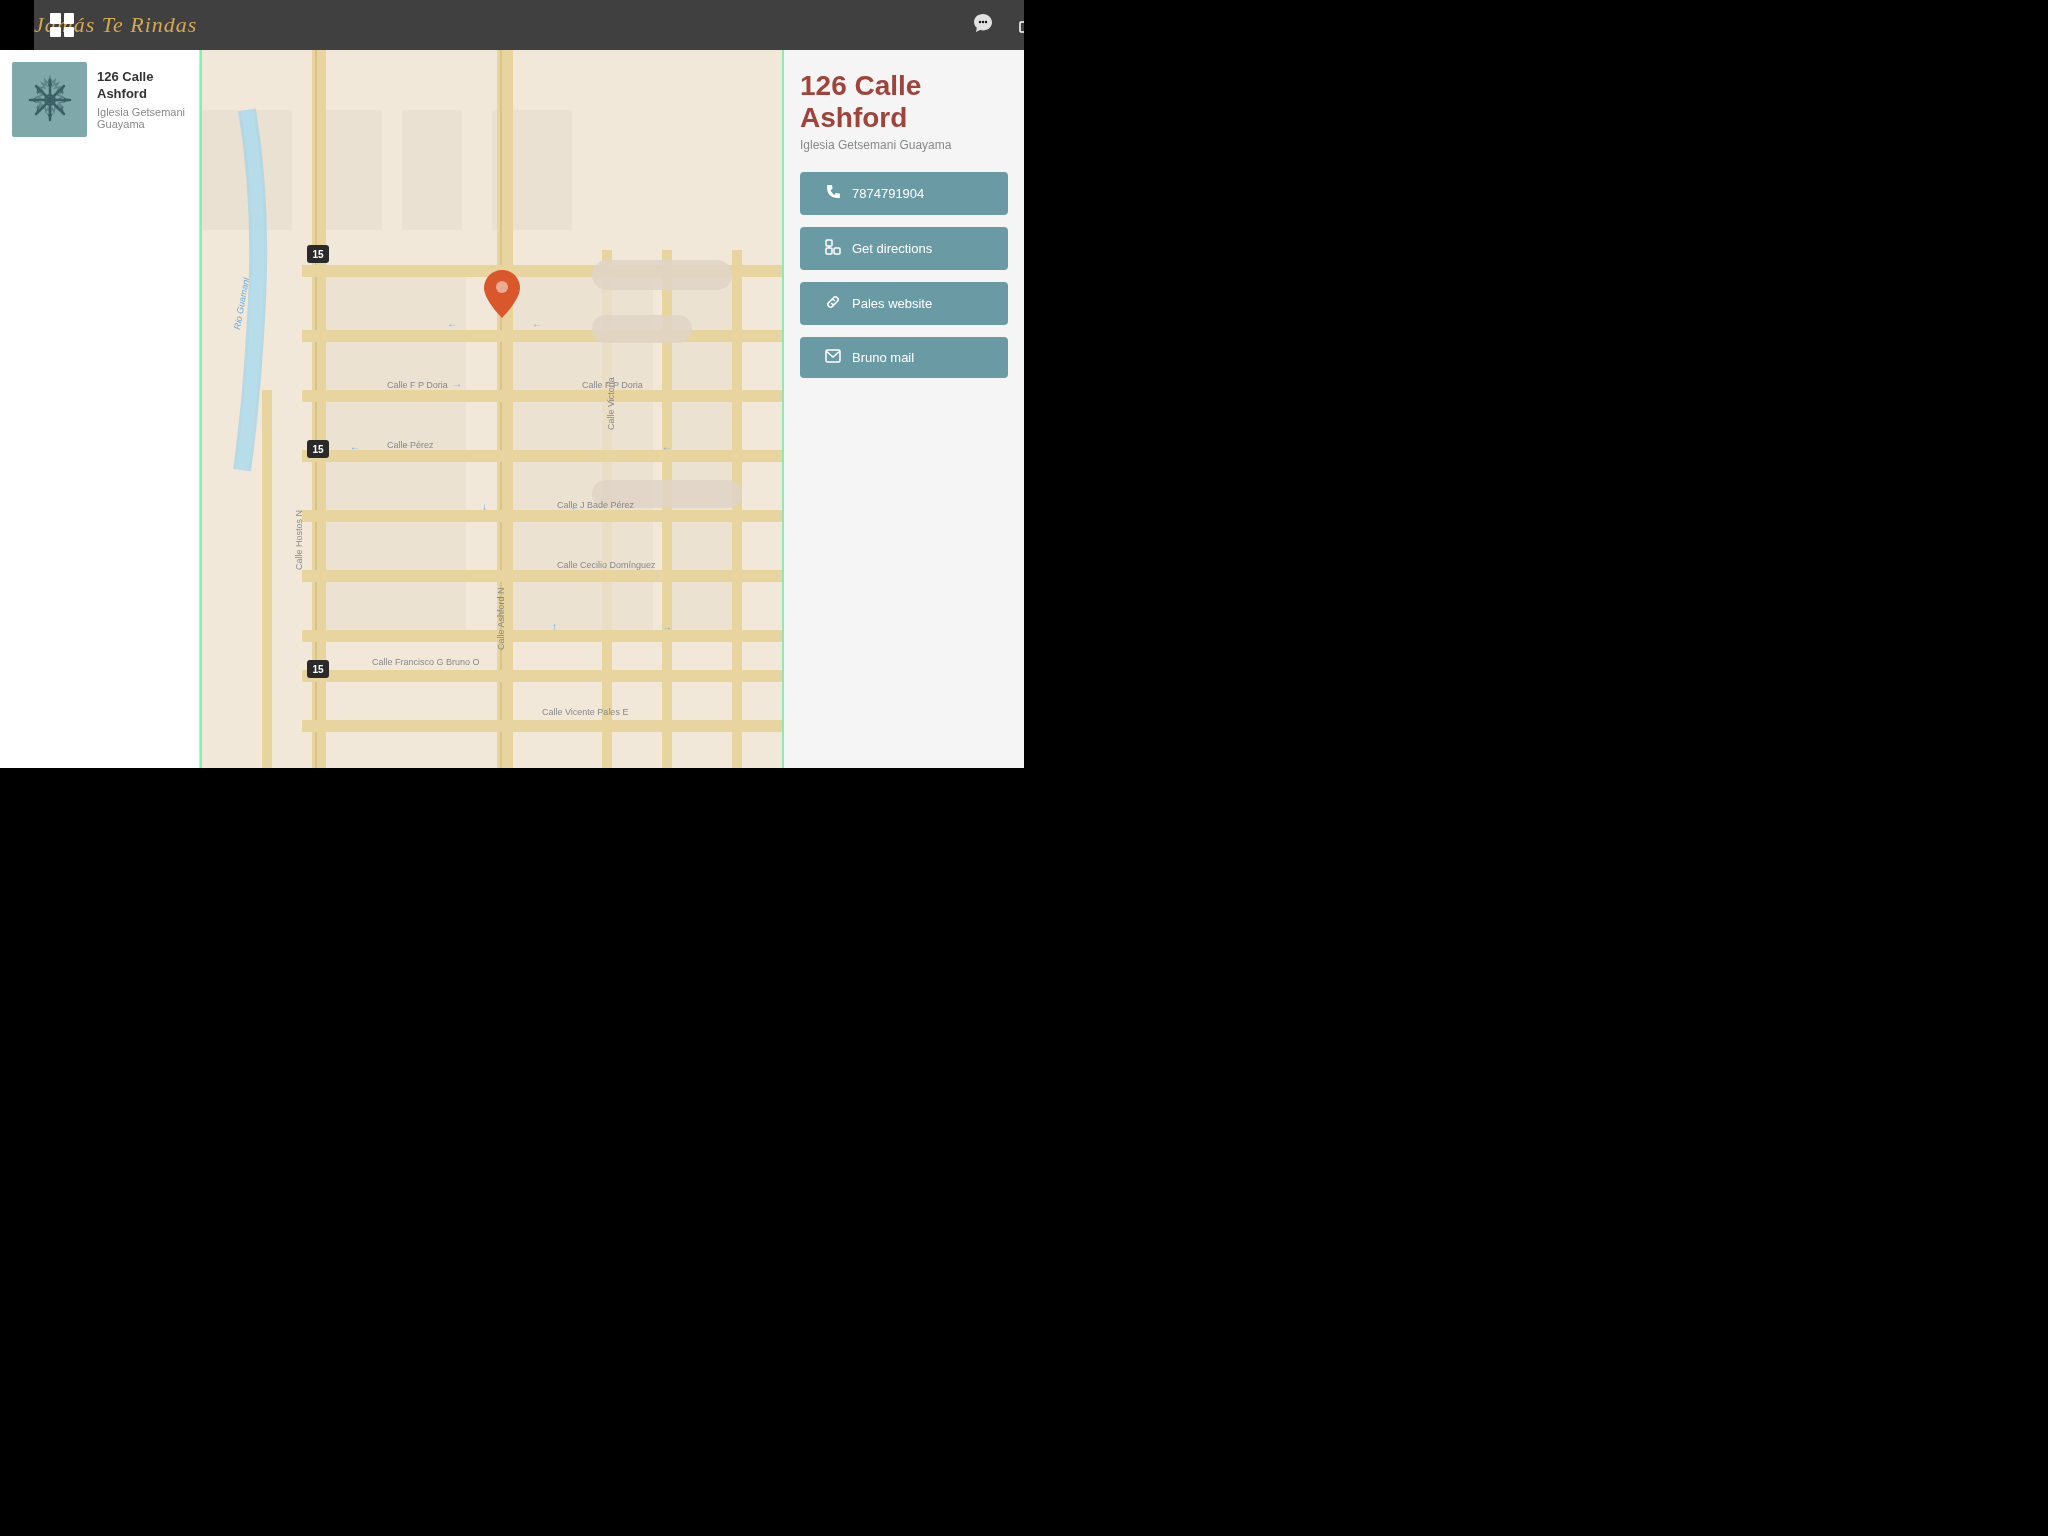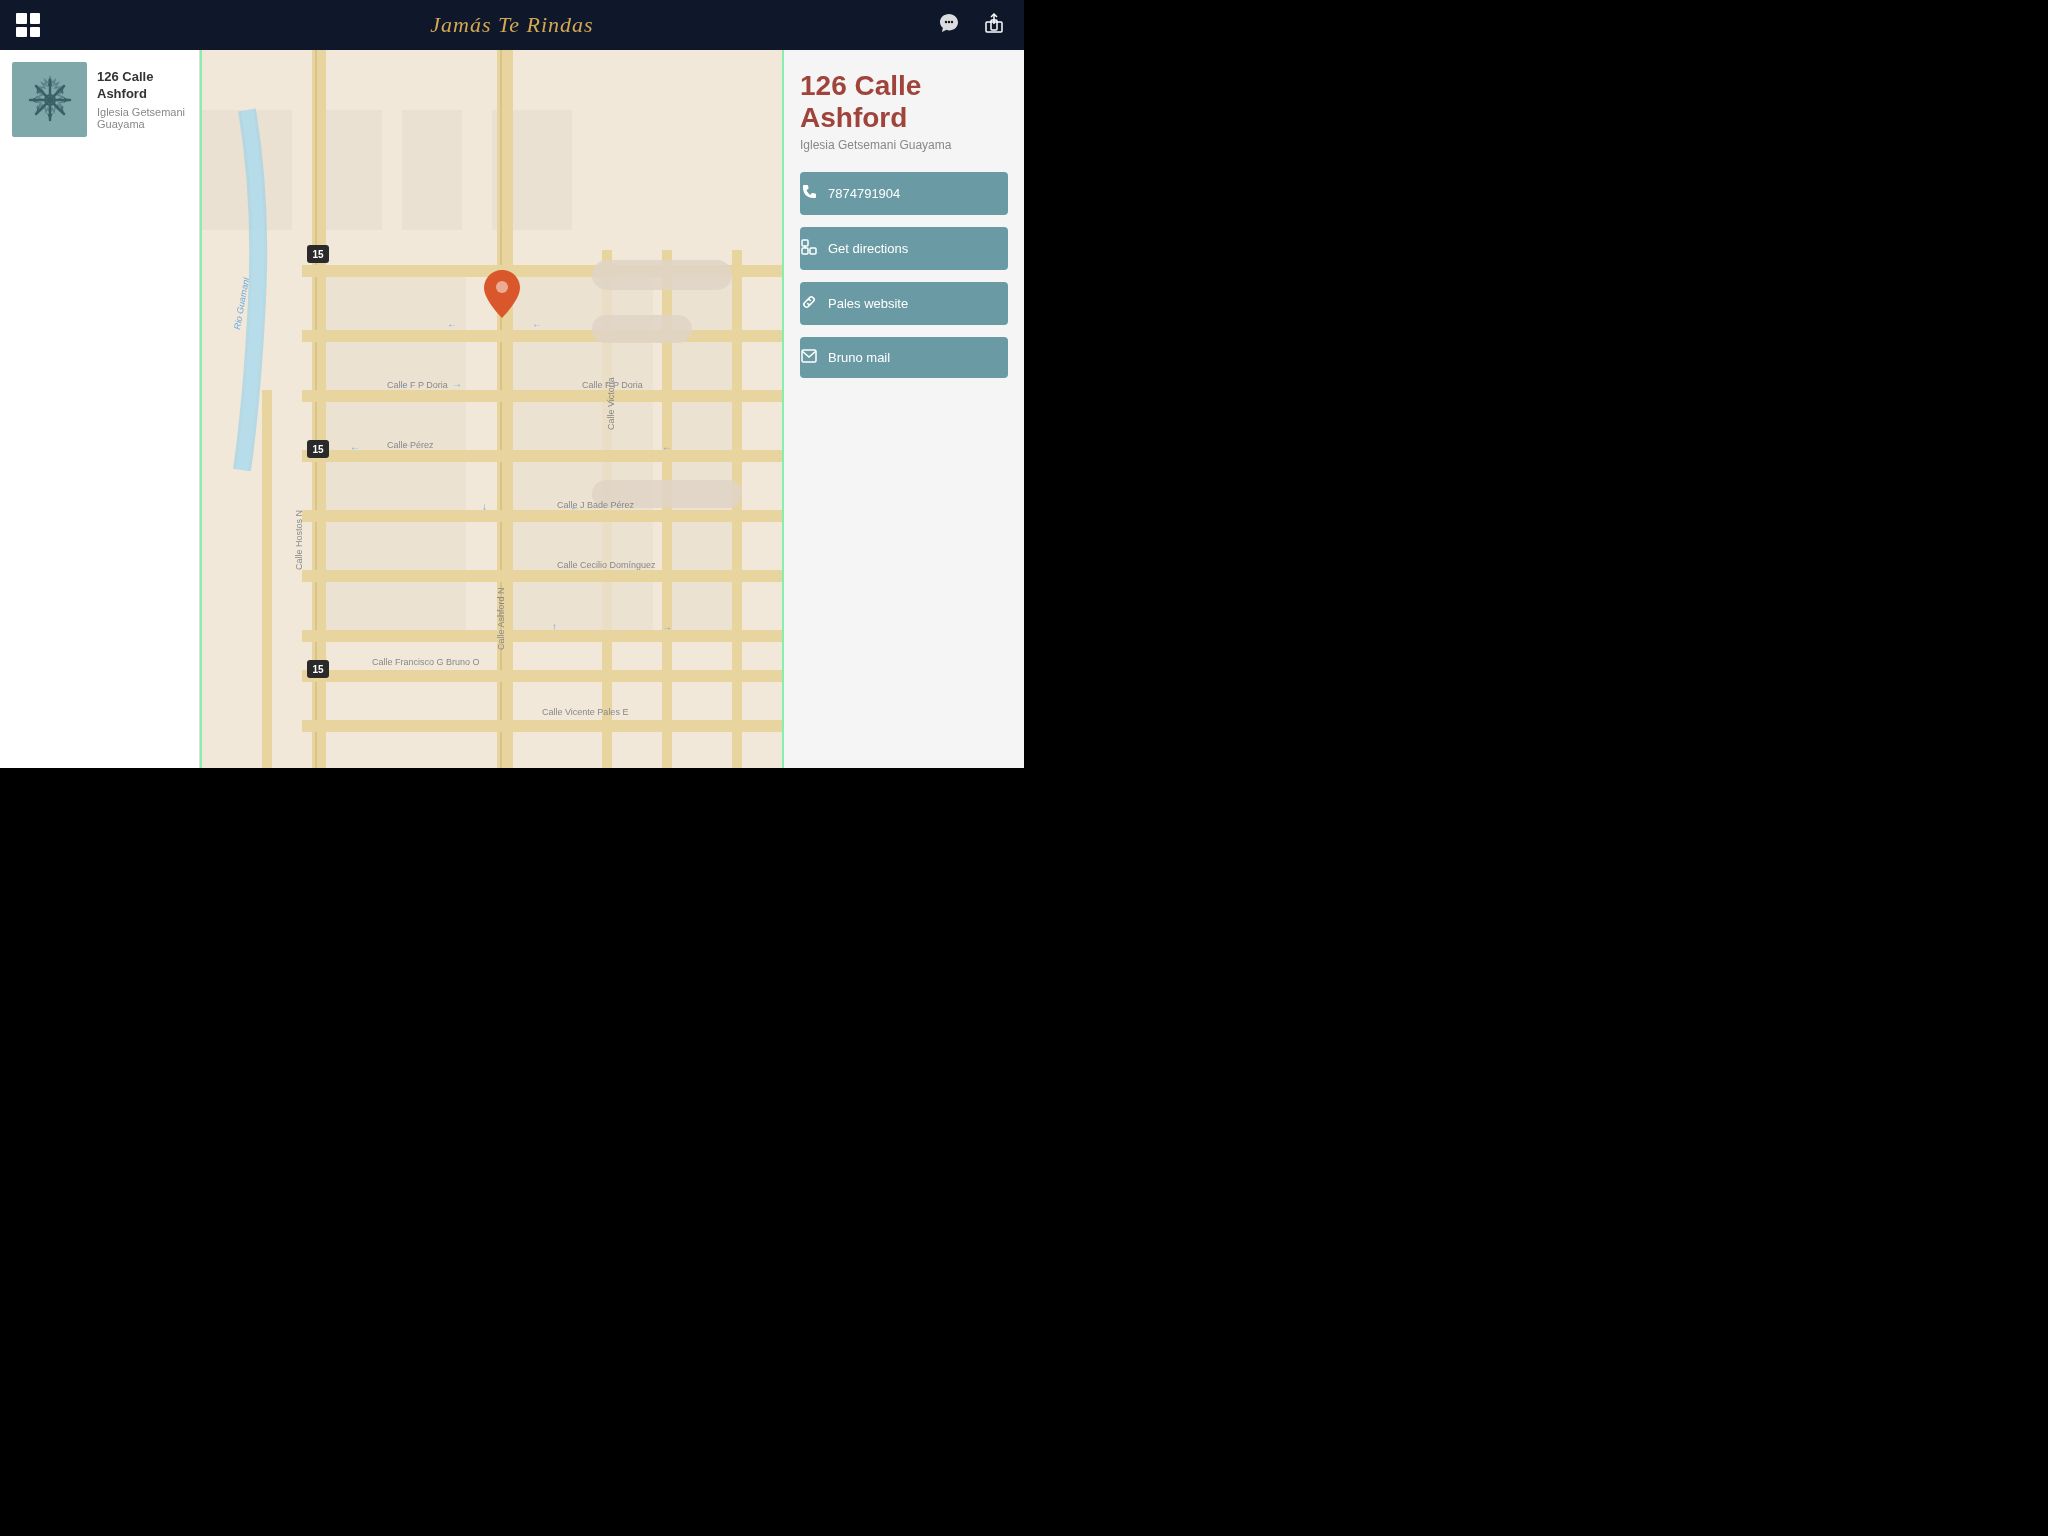--- a/index.html
+++ b/index.html
@@ -3,25 +3,25 @@
   <meta charset="utf-8">
   <style>
     * { margin: 0; padding: 0; box-sizing: border-box; }
     body { width: 1024px; height: 768px; font-family: -apple-system, 'Helvetica Neue', Arial, sans-serif; background: #000; overflow: hidden; }
 
     
     .top-bar {
       position: relative;
       width: 100%;
       height: 50px;
-      background: #0f172a;
-      display: flex;
-      align-items: center;
-      justify-content: center;
+      background: #404040;
+      display: flex;
+      align-items: center;
       z-index: 10;
+      margin-left: 34px;
     }
     .top-bar-grid {
       position: absolute;
       left: 16px;
       display: grid;
       grid-template-columns: 1fr 1fr;
       gap: 3px;
       width: 24px;
       height: 24px;
     }
@@ -128,21 +128,21 @@
       line-height: 1.15;
       margin-bottom: 4px;
     }
     .panel-sub {
       font-size: 12px;
       color: #888;
       margin-bottom: 8px;
     }
     .action-btn {
       width: 100%;
-      padding: 12px 0;
+      padding: 12px 24px;
       background: #6a9ba5;
       border: none;
       border-radius: 4px;
       color: #fff;
       font-size: 13px;
       cursor: pointer;
       display: flex;
       align-items: center;
       gap: 10px;
       text-align: left;

